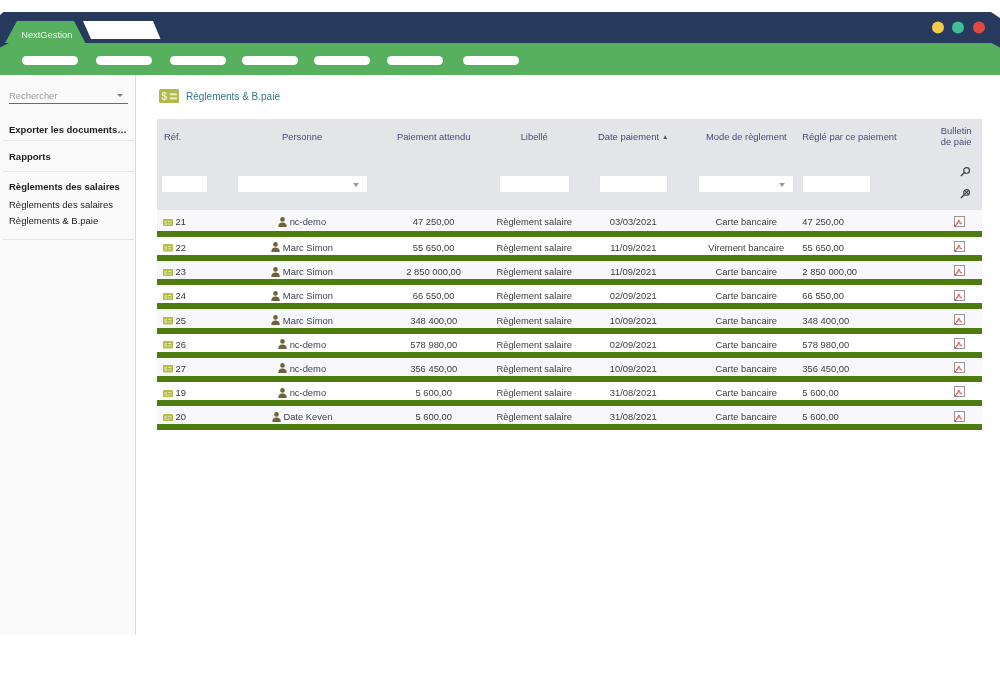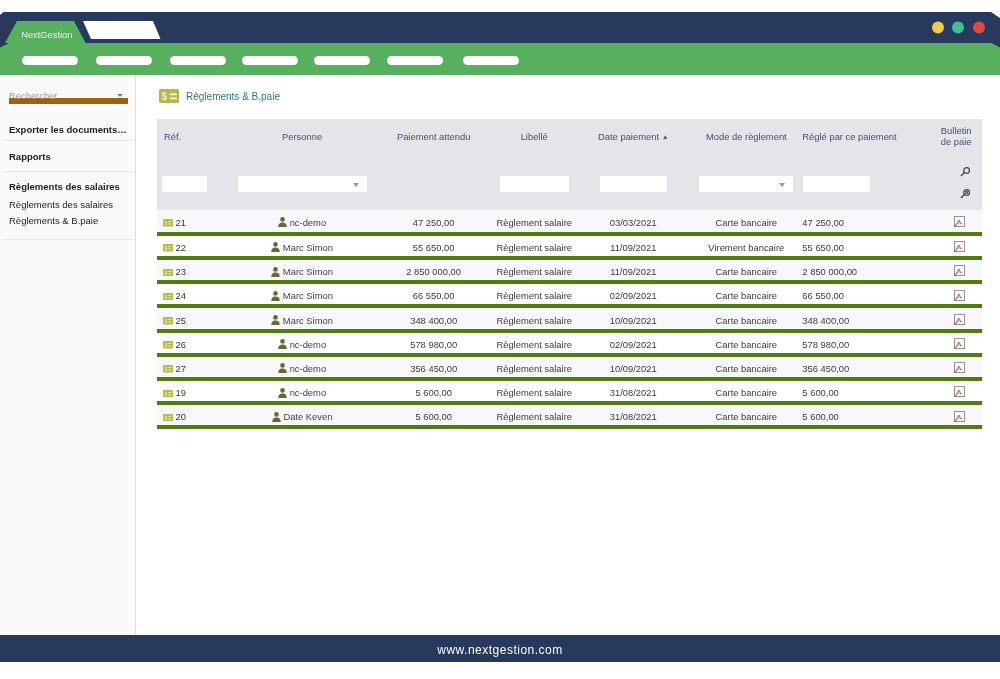--- a/index.html
+++ b/index.html
@@ -5,37 +5,37 @@
   * { margin:0; padding:0; box-sizing:border-box; }
   html,body { width:1000px; height:679px; background:#fff; font-family:"Liberation Sans", sans-serif; overflow:hidden; }
   .abs { position:absolute; }
   #page { position:relative; width:1000px; height:548px; background:#fff; }
 
   
   #hdr { left:0; top:0; width:1000px; height:80px; }
 
   
   #sidebar { left:0; top:75px; width:136px; height:560px; background:#fafafa; border-right:1px solid #dcdce0; }
-  #search { left:9px; top:87px; width:119px; height:17.3px; border-bottom:6px solid #a16207; color:#9b9b9b; font-size:9.4px; line-height:17px; }
+  #search { left:9px; top:87px; width:119px; height:17.3px; border-bottom:1px solid #a16207; color:#9b9b9b; font-size:9.4px; line-height:17px; }
   #search .car { position:absolute; right:5px; top:7px; width:0; height:0; border-left:3px solid transparent; border-right:3px solid transparent; border-top:3.5px solid #808080; }
   .mitem { left:9px; width:127px; font-size:9.5px; color:#222; white-space:nowrap; }
   .mitem.b { font-weight:bold; color:#1d1d1d; }
   .msep { left:3px; width:131px; height:1px; background:#e6e6e6; }
 
   
   #title-ic { left:159px; top:89px; }
   #title-tx { left:186px; top:90.5px; font-size:10px; color:#2e7987; }
 
   
   #tbl { left:157px; top:119px; width:825px; border-collapse:collapse; table-layout:fixed; font-size:9.4px; }
   #tbl th { background:#e4e5e9; color:#454d74; font-weight:normal; font-size:9.4px; }
   #tbl thead tr.lbl th { height:38px; vertical-align:middle; padding-bottom:4px;margin-left:16px; }
   #tbl thead tr.flt th { height:52.7px; vertical-align:top; padding-top:17.5px; }
   #tbl td { height:24.2px; padding-top:3px; vertical-align:middle; color:#3d3d3d; }
-  #tbl tbody tr { border-bottom:4px solid #4d7c0f; }
+  #tbl tbody tr { border-bottom:6px solid #4d7c0f; }
   #tbl tbody tr.odd { background:#f8f8fa; }
   .cc { text-align:center; }
   .cl { text-align:left; padding-left:6px; }
   .cr { text-align:left; padding-right:7px; }
   th.cl { padding-left:7px; }
   th.cr { padding-right:5px; }
   .finput { display:inline-block; width:100%; height:18px; background:#fff; border:1px solid #e3e3e7; border-radius:2px; position:relative; }
   .finput .car { position:absolute; right:8px; top:7px; width:0; height:0; border-left:3.5px solid transparent; border-right:3.5px solid transparent; border-top:4px solid #999; }
   .name { color:#3e4254; }
   .refn { color:#34353f; }
@@ -336,14 +336,13 @@
         <td class="cc"><svg width="11" height="11" viewBox="0 0 11 11" style="vertical-align:-0.5px;">
               <rect x="0.5" y="0.5" width="10" height="10" fill="#fdfbfb" stroke="#9b9292" stroke-width="1"></rect>
               <path d="M2,8.8 C3.2,7.8 4.1,6.4 4.4,5 C4.55,4.2 5.3,4.3 5.3,5 C5.3,6.3 6.4,7.5 7.9,7.9" fill="none" stroke="#d8716b" stroke-width="1.4"></path>
               <path d="M3.4,6.3 C4.3,5.9 5.9,5.7 6.9,6 L6.6,7.2 L3.7,7.3 Z" fill="#e2a39e"></path>
               <path d="M0.5,10.5 L0.5,8.2 L3.4,10.5 Z" fill="#6d6470"></path>
             </svg></td>
       </tr>
     </tbody>
   </table>
 
-  <div id="footer" class="abs">www.nextgestion.com</div>
 </div>
 
 </body></html>

